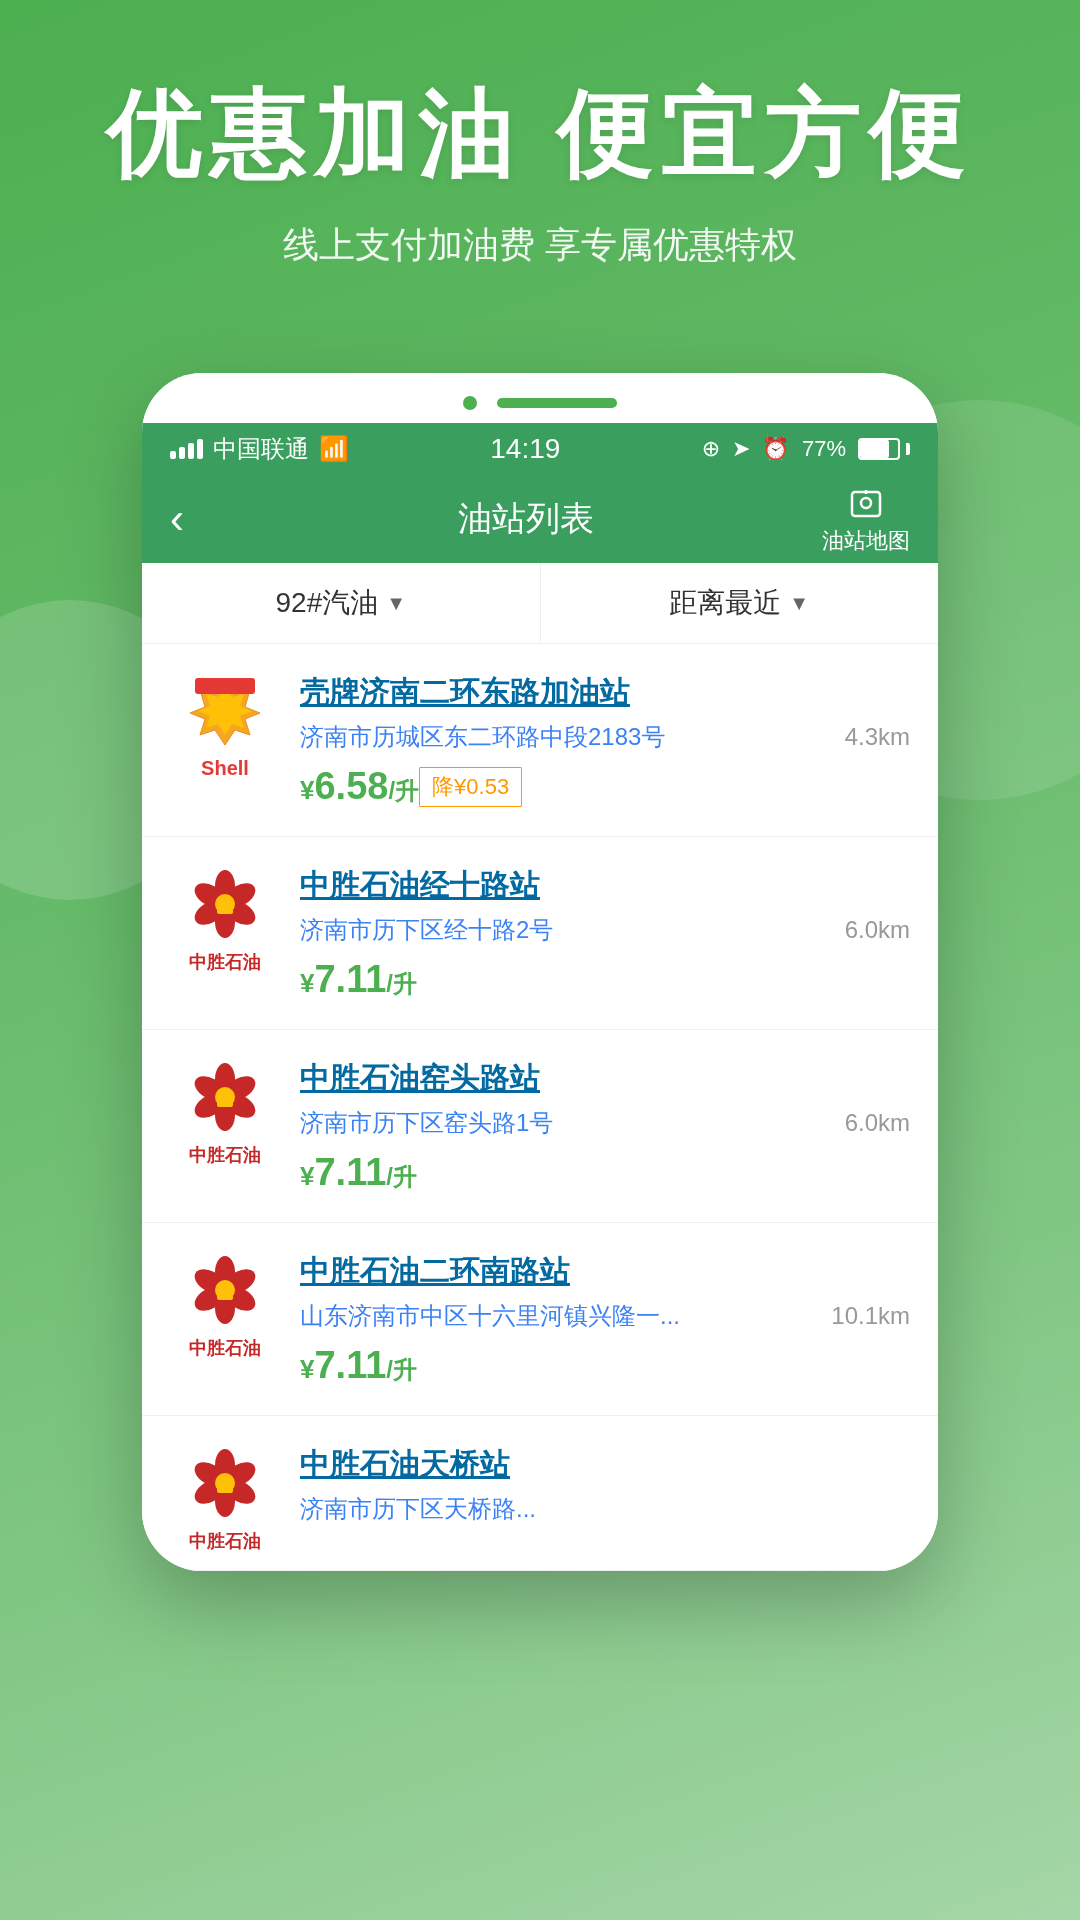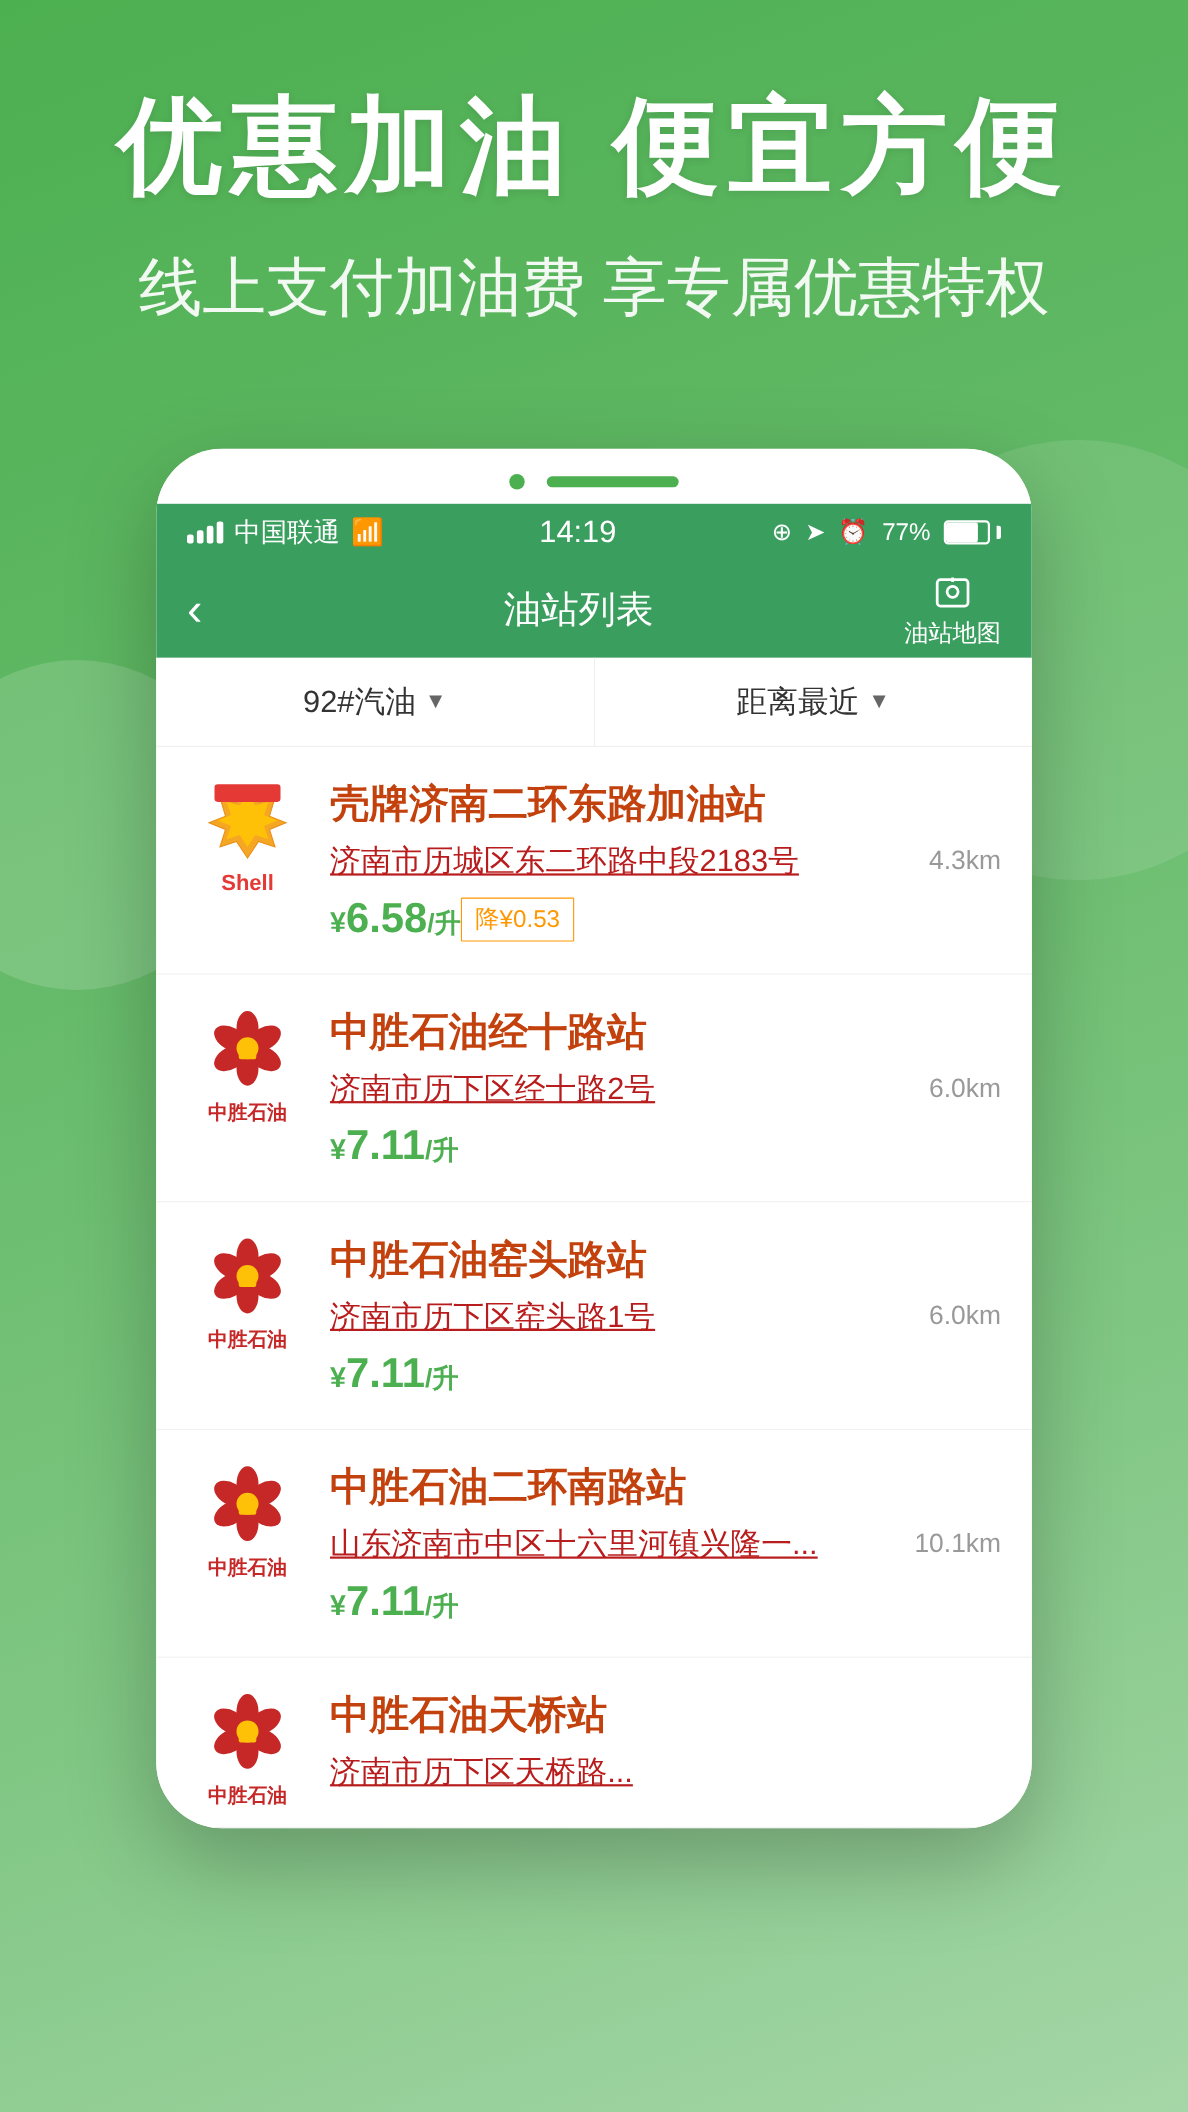--- a/index.html
+++ b/index.html
@@ -40,21 +40,21 @@
     }
     .hero-title {
       font-size: 96px;
       font-weight: 800;
       color: #fff;
       letter-spacing: 8px;
       line-height: 1.1;
       text-shadow: 0 2px 8px rgba(0,0,0,0.1);
     }
     .hero-subtitle {
-      font-size: 58px;
+      font-size: 36px;
       color: rgba(255,255,255,0.92);
       margin-top: 30px;
       line-height: 1.6;
       font-weight: 400;
     }
 
     
     .phone-wrapper {
       display: flex;
       justify-content: center;
@@ -225,36 +225,36 @@
       height: 110px;
       display: flex;
       align-items: center;
       justify-content: center;
       flex-direction: column;
     }
     .station-info {
       flex: 1;
     }
     .station-name {
-      font-size: 36px;
+      font-size: 30px;
       font-weight: 600;
-      color: #c2410c;
+      color: #0369a1;
       margin-bottom: 8px;
+      text-decoration: underline;
     }
     .station-address-row {
       display: flex;
       justify-content: space-between;
       align-items: center;
       margin-bottom: 12px;
     }
     .station-address {
-      font-size: 28px;
-      color: #b91c1c;
+      font-size: 24px;
+      color: #3b82f6;
       flex: 1;
-      text-decoration: underline;
     }
     .station-distance {
       font-size: 24px;
       color: #999;
       margin-left: 10px;
       white-space: nowrap;
     }
     .station-price-row {
       display: flex;
       align-items: center;

